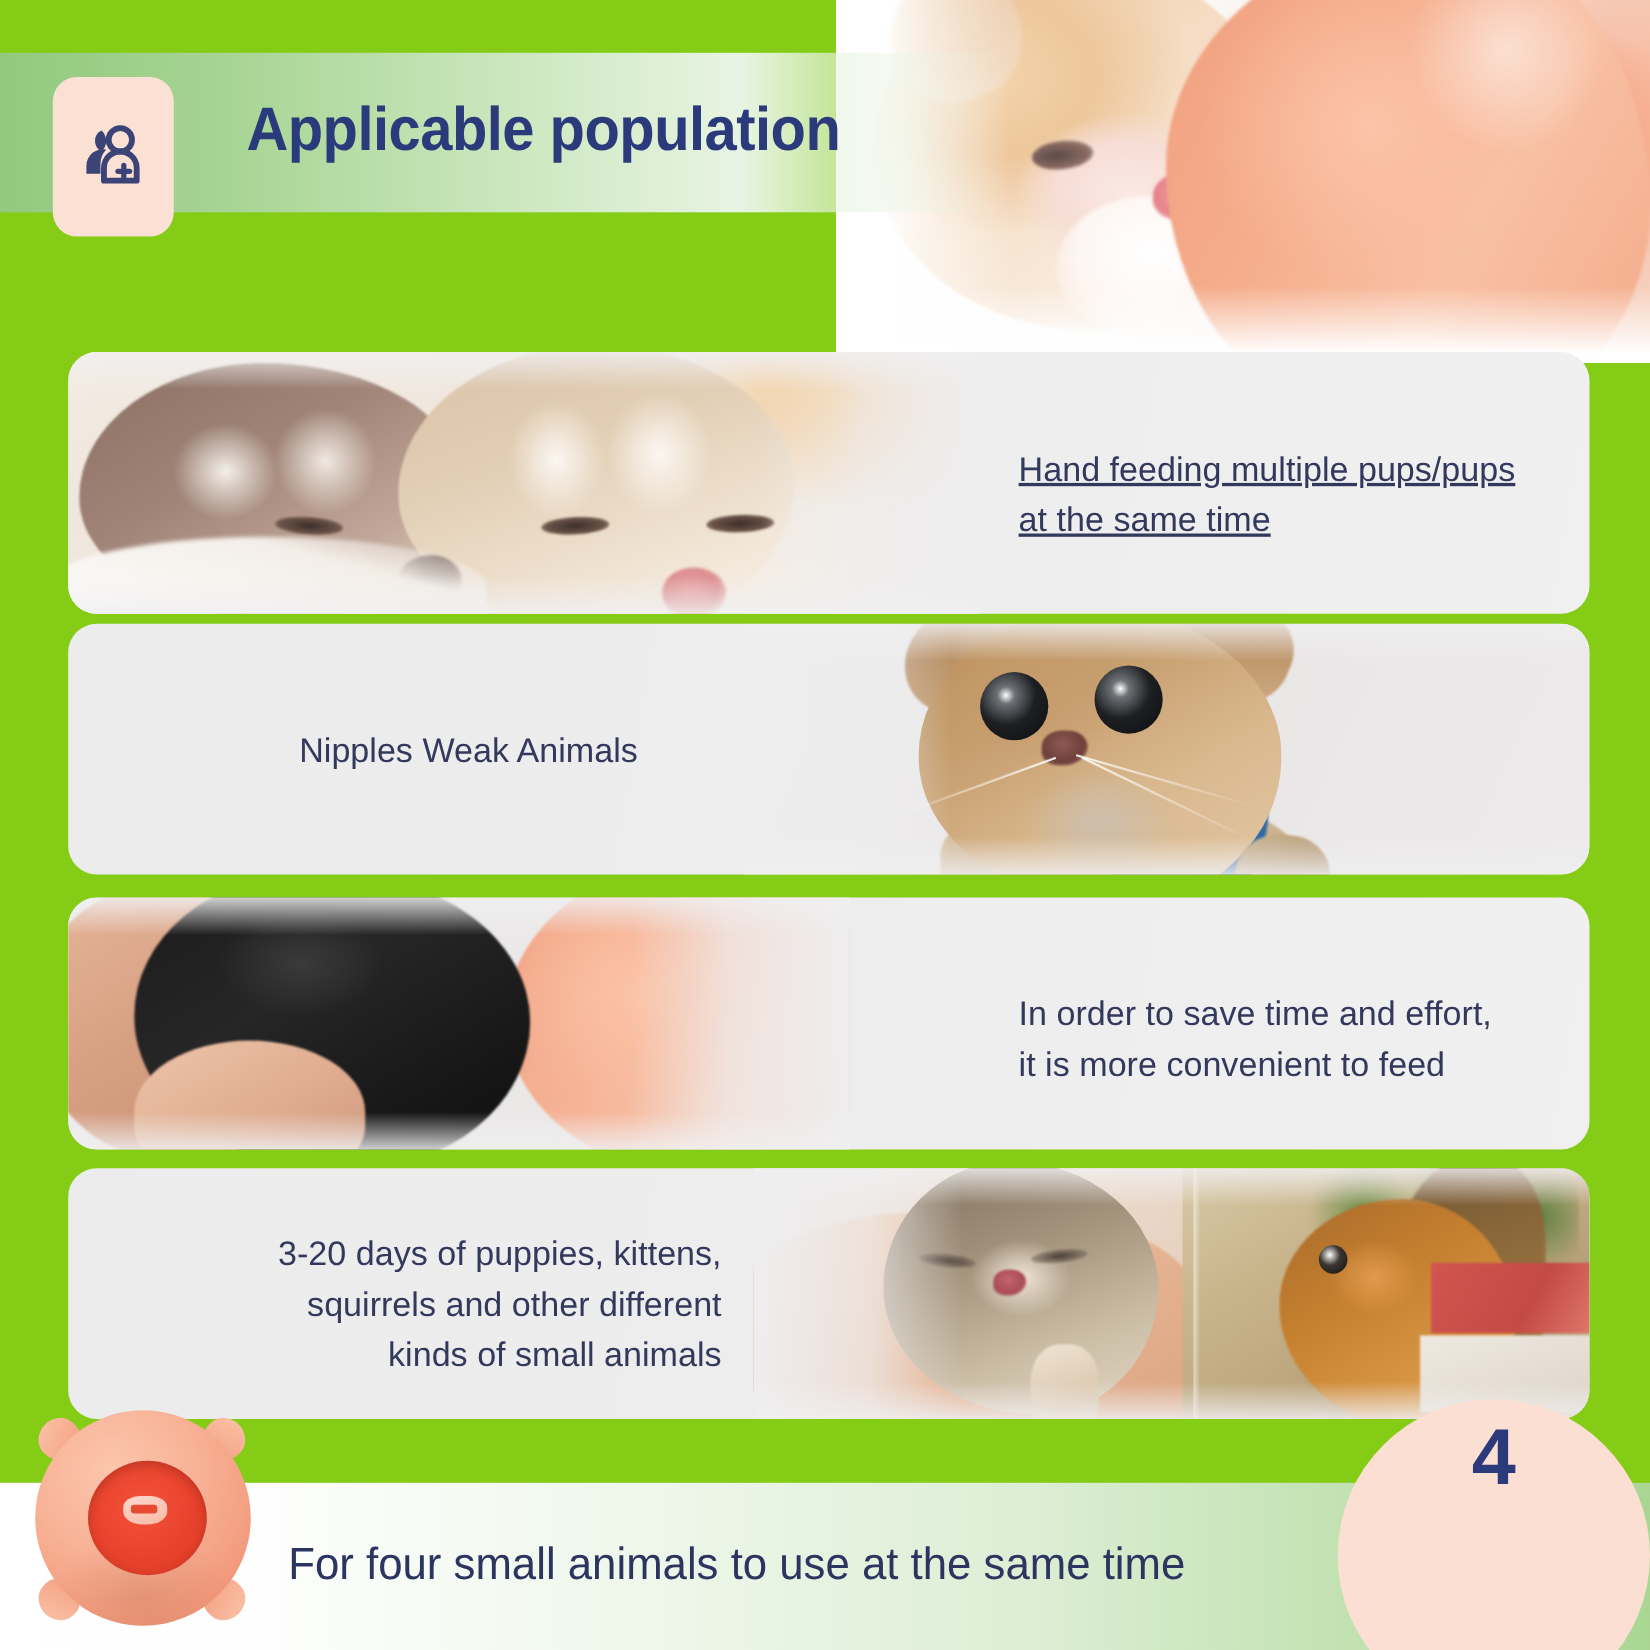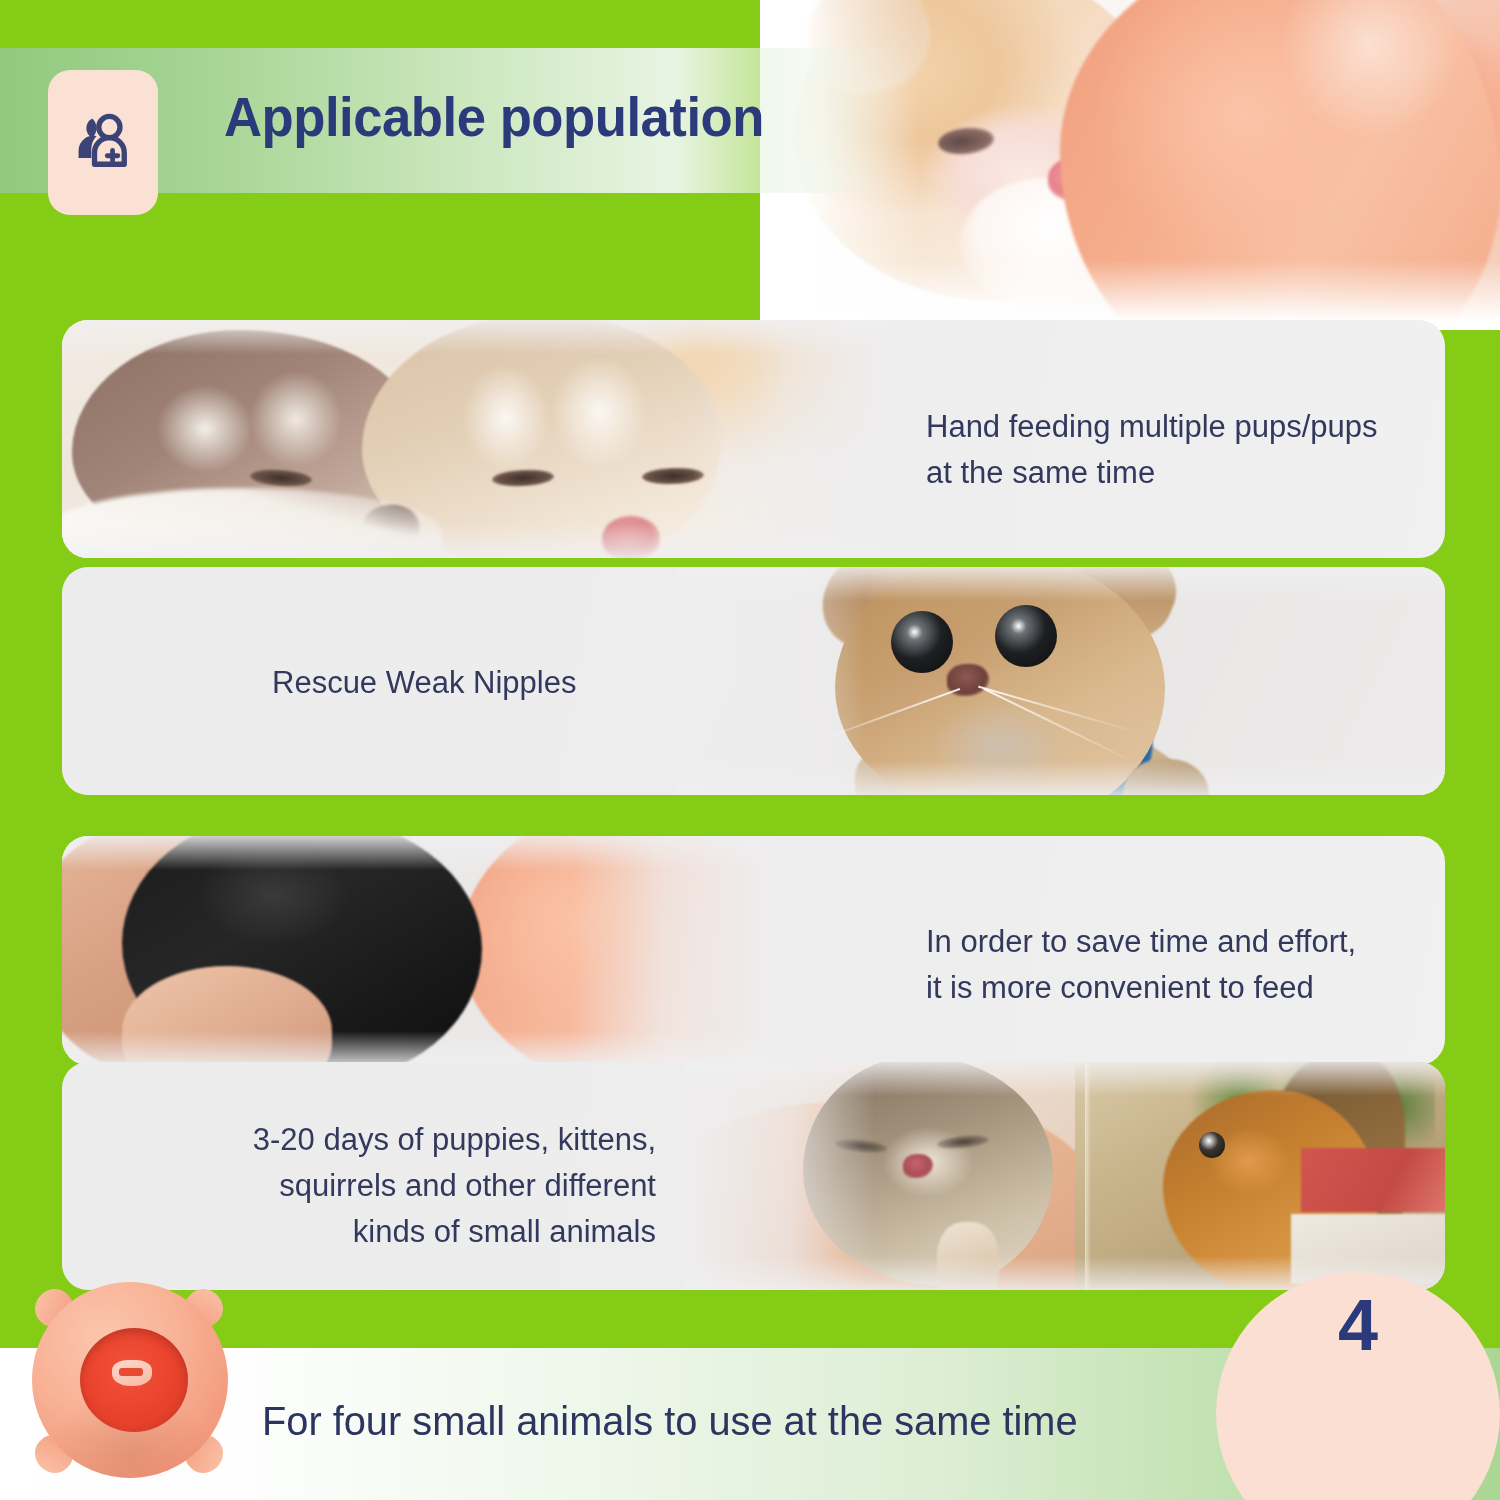--- a/index.html
+++ b/index.html
@@ -208,21 +208,21 @@
   }
   .pup-nose.pink {
     background: radial-gradient(ellipse at 45% 45%, #e8a0a0 0%, #dd8e90 55%, rgba(221,142,144,0) 100%);
   }
   .blanket {
     position: absolute; left: -20px; bottom: -20px; width: 400px; height: 90px;
     background: linear-gradient(15deg, #ffffff 0%, #f3eee8 70%, rgba(243,238,232,0) 100%);
     border-radius: 50% 50% 0 0;
     filter: blur(2px);
   }
-  #card1-text { left: 864px; top: 84px; }
+  #card1-text { left: 864px; top: 84px; text-decoration: underline; }
 
   
   #card2 { left: 62px; top: 567px; width: 1383px; height: 228px; }
   #card2-photo { right: 0; width: 770px; }
   .kit2-bg {
     position: absolute; inset: 0;
     background: linear-gradient(115deg, #eeedee 0%, #eceaea 22%, #e9e7e6 52%, #eceaea 100%);
   }
   .kit2-head {
     position: absolute; left: 160px; top: -14px; width: 330px; height: 270px;
@@ -272,21 +272,21 @@
     filter: blur(.9px);
   }
   .kit2-whisk {
     position: absolute; width: 170px; height: 2px;
     background: linear-gradient(90deg, rgba(255,255,255,.9), rgba(255,255,255,0));
     filter: blur(.4px);
   }
   #card2-text { left: 210px; top: 93px; }
 
   
-  #card3 { left: 62px; top: 836px; width: 1383px; height: 229px; }
+  #card3 { left: 62px; top: 816px; width: 1383px; height: 229px; }
   #card3-photo { left: 0; width: 710px; }
   .pup3-bg {
     position: absolute; inset: 0;
     background: linear-gradient(130deg, #f0efef 0%, #eceaea 30%, #eae8e7 70%, #f1efee 100%);
   }
   .pup3-hand {
     position: absolute; left: -30px; top: -10px; width: 250px; height: 250px;
     border-radius: 45% 55% 48% 52%;
     background: linear-gradient(150deg, #e6b79b 0%, #d9a184 45%, #c78f72 100%);
     filter: blur(1.2px);
@@ -572,21 +572,21 @@
       <div class="kit2-eye" style="left:320px; top:38px;"></div>
       <div class="kit2-nose"></div>
       <div class="kit2-whisk" style="left:300px; top:142px; transform:rotate(16deg);"></div>
       <div class="kit2-whisk" style="left:300px; top:158px; transform:rotate(26deg);"></div>
       <div class="kit2-whisk" style="left:120px; top:150px; transform:rotate(160deg);"></div>
       <div class="kit2-paw"></div>
       <div class="fade-left"></div>
       <div class="fade-top"></div>
       <div class="fade-bot"></div>
     </div>
-    <div class="card-text" id="card2-text">Rescue Weak Nipples</div>
+    <div class="card-text" id="card2-text">Nipples Weak Animals</div>
   </div>
 
   <div class="card" id="card3">
     <div class="card-photo" id="card3-photo">
       <div class="pup3-bg"></div>
       <div class="pup3-hand"></div>
       <div class="pup3-glass"></div>
       <div class="pup3-bottle"></div>
       <div class="pup3-body"></div>
       <div class="pup3-hand2"></div>

